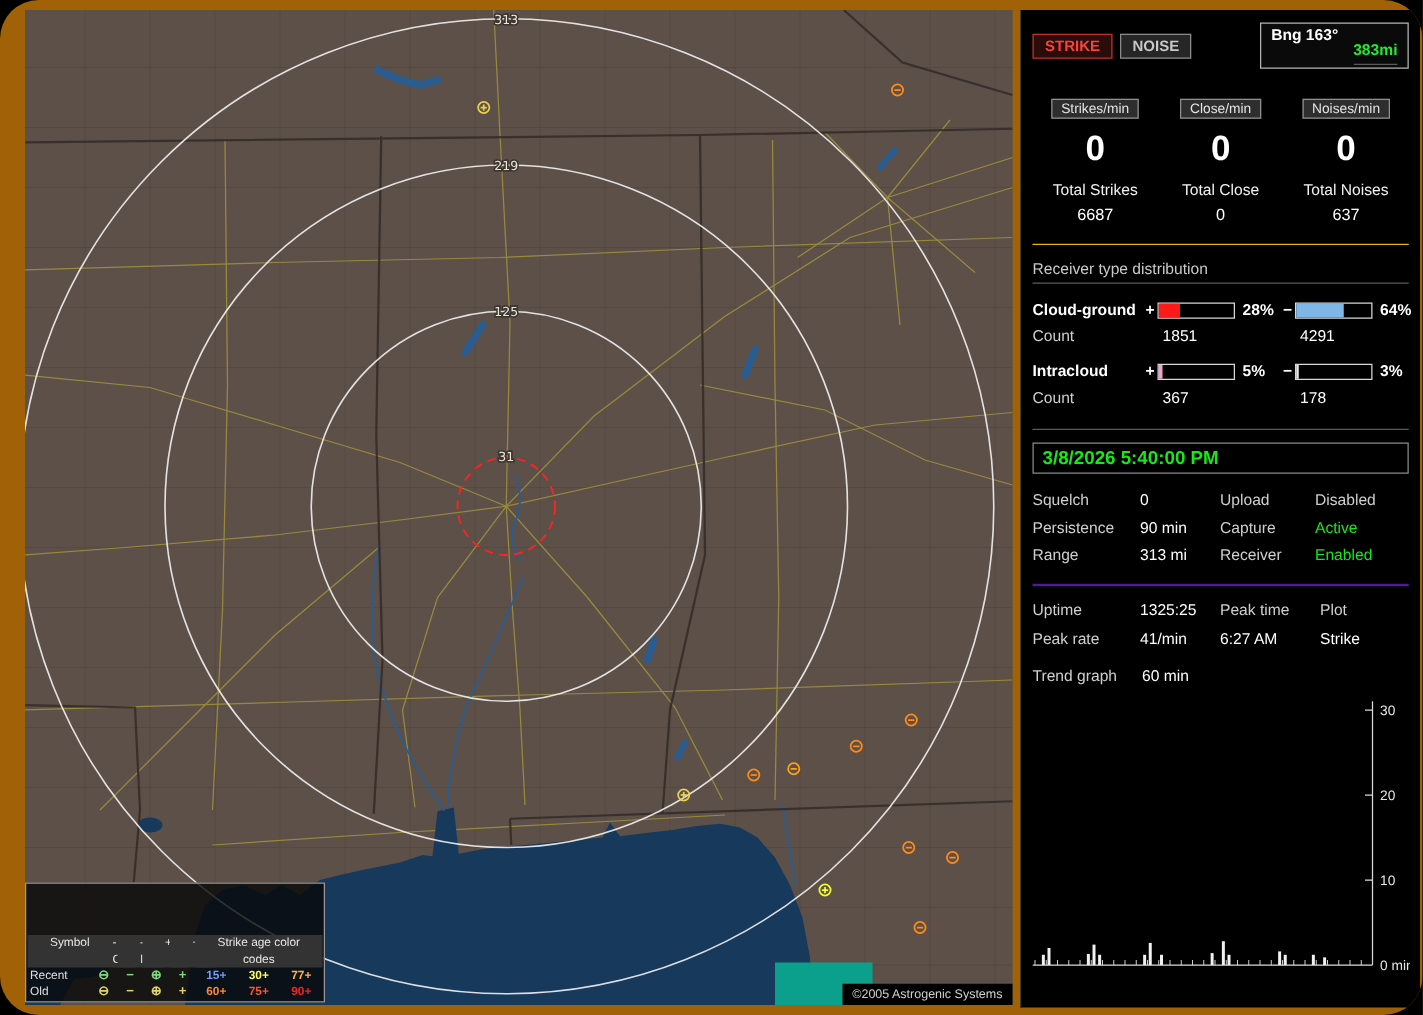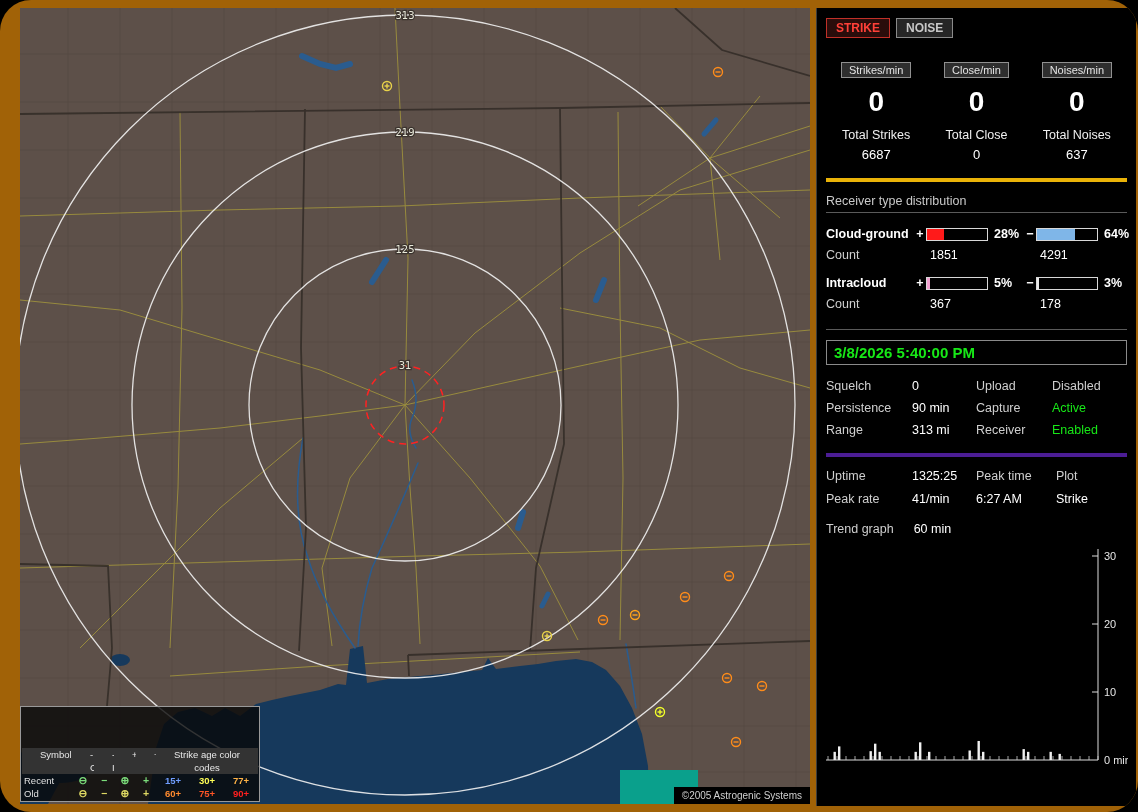--- a/index.html
+++ b/index.html
@@ -27,21 +27,21 @@
   .topbar{display:flex;gap:6px;align-items:center;margin-top:4px;}
   .btn{font-family:"Liberation Sans",sans-serif;font-weight:bold;font-size:12px;
        padding:2px 9px;background:#1c1c1c;cursor:pointer;}
   .btn.strike{color:#ff4038;border:1px solid #c03028;background:#2a0d0b;}
   .btn.noise{color:#c8c8c8;border:1px solid #8a8a8a;background:#262626;}
   .bearing{margin-left:auto;border:1px solid #b5b5b5;background:#0a0a0a;padding:2px 8px;
            display:flex;gap:12px;font-weight:bold;font-size:12.5px;}
   .bearing .bng{color:#fff;}
   .bearing .dist{color:#27e833;}
   .rates{display:grid;grid-template-columns:1fr 1fr 1fr;text-align:center;
-         border-bottom:4px solid #eab308;padding:22px 0 16px;}
+         border-bottom:1px solid #eab308;padding:22px 0 16px;}
   .chip{display:inline-block;background:#2e2e2e;border:1px solid #909090;color:#e3e3e3;
         font-size:11px;padding:1px 7px;}
   .big{font-size:28px;font-weight:bold;color:#fff;margin:8px 0 10px;}
   .tlabel{font-size:12.5px;color:#f0f0f0;}
   .tval{font-size:13px;color:#fff;margin-top:5px;}
   .dist{padding:12px 0 4px;border-bottom:1px solid #5a5a5a;}
   .dist-title{color:#c9c9c9;font-size:12.5px;padding-bottom:4px;
               border-bottom:1px solid #5a5a5a;margin-bottom:14px;}
   .drow{display:grid;grid-template-columns:88px 12px 62px 36px 12px 62px 34px;
         align-items:center;font-size:12.5px;color:#fff;margin-bottom:7px;}
@@ -49,21 +49,21 @@
   .sign{text-align:center;font-weight:bold;}
   .bar{height:11px;border:1px solid #d8d8d8;background:#000;display:block;}
   .fill{display:block;height:100%;width:0;}
   .pct{font-weight:bold;padding-left:6px;}
   .crow{display:grid;grid-template-columns:88px 110px 106px;font-size:12.5px;
         color:#fff;margin-bottom:14px;}
   .crow .cval{padding-left:16px;}
   .datetime{border:1px solid #8a8a8a;padding:3px 7px;margin:10px 0 2px;
             font-size:15px;font-weight:bold;color:#17e817;}
   .settings{display:grid;grid-template-columns:86px 64px 76px 76px;row-gap:8px;
-            font-size:12.5px;margin-top:14px;padding-bottom:16px;border-bottom:4px solid #4c1d95;}
+            font-size:12.5px;margin-top:14px;padding-bottom:16px;border-bottom:2px solid #4c1d95;}
   .stats2{display:grid;grid-template-columns:86px 64px 80px 72px;row-gap:9px;
           font-size:12.5px;margin-top:12px;}
   .lab{color:#cfcfcf;}
   .val{color:#fff;}
   .trendrow{display:flex;gap:20px;font-size:12.5px;margin-top:16px;}
   .chart-wrap{margin-top:6px;}
 </style>
 </head>
 <body>
 
@@ -198,20 +198,24 @@
     </div>
 
     <div class="copyright">©2005 Astrogenic Systems</div>
   </div>
 
   <div class="panel">
 
     <div class="topbar">
       <button class="btn strike">STRIKE</button>
       <button class="btn noise">NOISE</button>
+      <div class="bearing">
+        <span class="bng">Bng 163°</span>
+        <span class="dist">383mi</span>
+      </div>
     </div>
 
     <div class="rates">
       <div>
         <span class="chip">Strikes/min</span>
         <div class="big">0</div>
         <div class="tlabel">Total Strikes</div>
         <div class="tval">6687</div>
       </div>
       <div>

